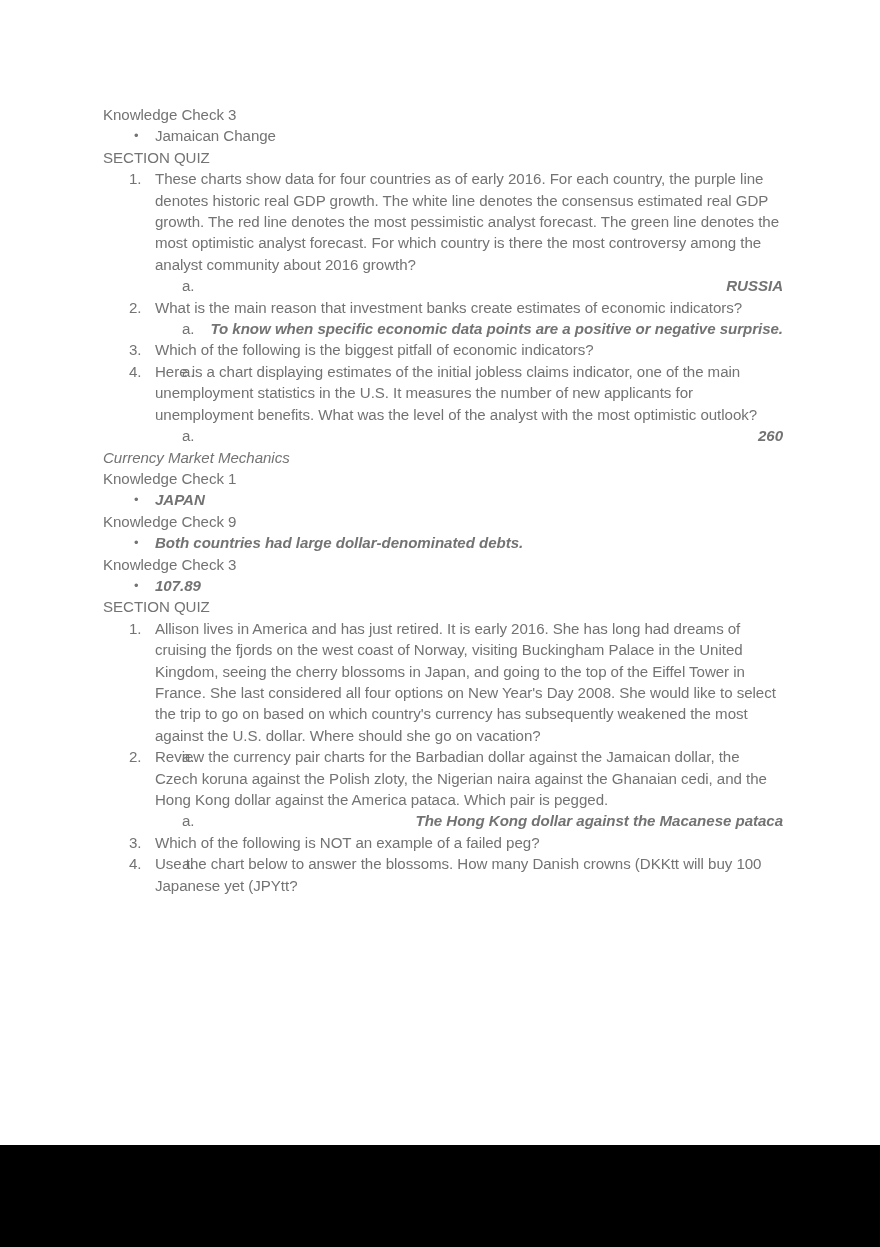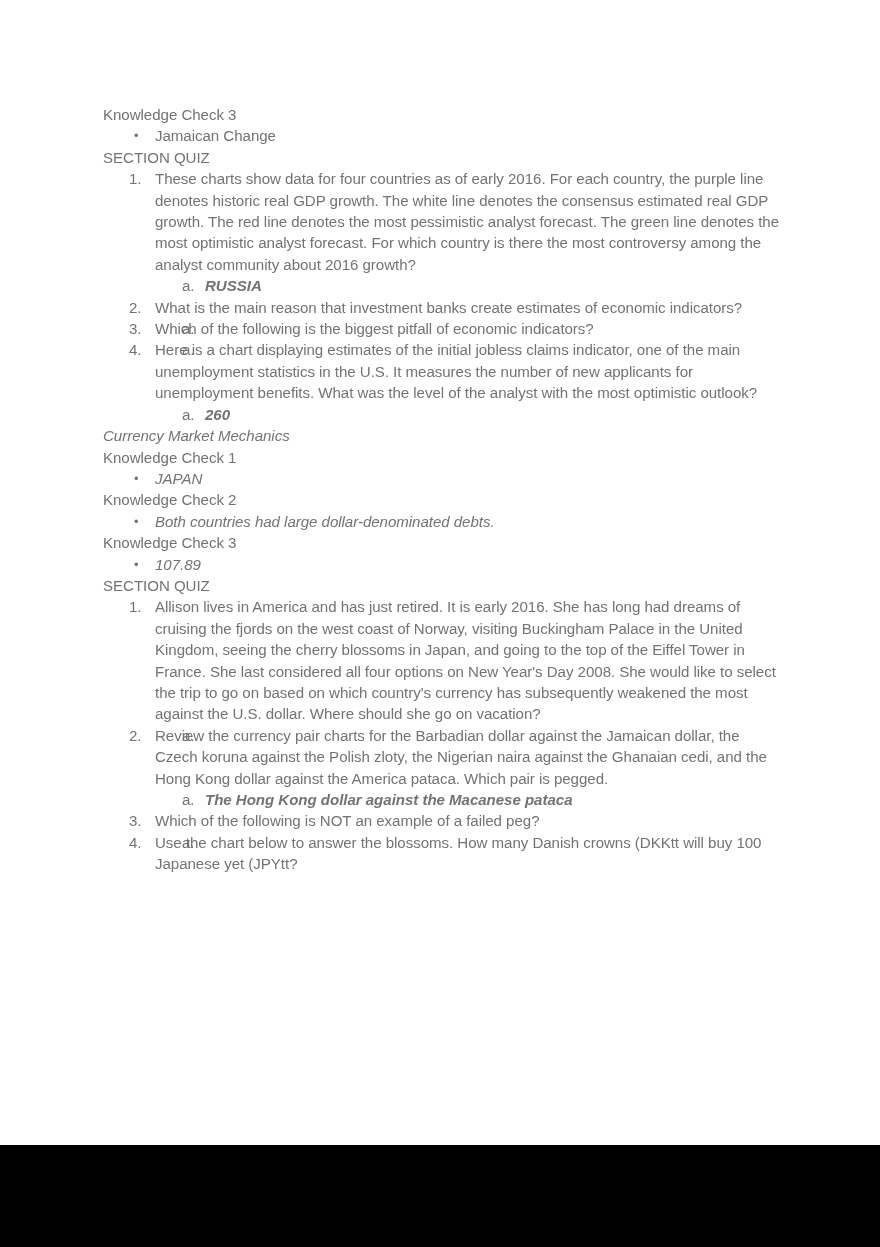--- a/index.html
+++ b/index.html
@@ -46,21 +46,21 @@
     letter-spacing: -0.05px;
   }
   .bullet-item .bullet-mark {
     position: absolute;
     left: 31px;
     top: 0;
     font-size: 13px;
     line-height: 21.4px;
   }
   .bullet-item .bullet-text {
-    font-weight: normal;
+    font-weight: bold;
     font-style: italic;
   }
   .bullet-item.plain .bullet-text {
     font-weight: normal;
     font-style: normal;
   }
 
   
   .q-item {
     position: relative;
@@ -97,20 +97,21 @@
     top: 0;
     font-size: 15.1px;
     line-height: 21.4px;
     font-weight: normal;
     font-style: normal;
   }
   .a-item .a-text {
     font-weight: bold;
     font-style: italic;
     display: block;
+    text-align: right;
   }
 
   
   .bottom-band {
     position: absolute;
     left: 0;
     right: 0;
     top: 1145px;
     height: 102px;
     background: #000000;
@@ -139,20 +140,21 @@
       <span class="a-mark">a.</span>
       <span class="a-text">RUSSIA</span>
     </div>
 
     <div class="q-item">
       <span class="q-num">2.</span>
       <span class="q-text">What is the main reason that investment banks create estimates of economic indicators?</span>
     </div>
     <div class="a-item">
       <span class="a-mark">a.</span>
+      <span class="a-text">To know when specific economic data points are a positive or negative surprise.</span>
     </div>
 
     <div class="q-item">
       <span class="q-num">3.</span>
       <span class="q-text">Which of the following is the biggest pitfall of economic indicators?</span>
     </div>
     <div class="a-item">
       <span class="a-mark">a.</span>
     </div>
 
@@ -166,21 +168,21 @@
     </div>
 
     <p class="line italic">Currency Market Mechanics</p>
 
     <p class="line">Knowledge Check 1</p>
     <div class="bullet-item">
       <span class="bullet-mark">•</span>
       <span class="bullet-text">JAPAN</span>
     </div>
 
-    <p class="line">Knowledge Check 2</p>
+    <p class="line">Knowledge Check 9</p>
     <div class="bullet-item">
       <span class="bullet-mark">•</span>
       <span class="bullet-text">Both countries had large dollar-denominated debts.</span>
     </div>
 
     <p class="line">Knowledge Check 3</p>
     <div class="bullet-item">
       <span class="bullet-mark">•</span>
       <span class="bullet-text">107.89</span>
     </div>

